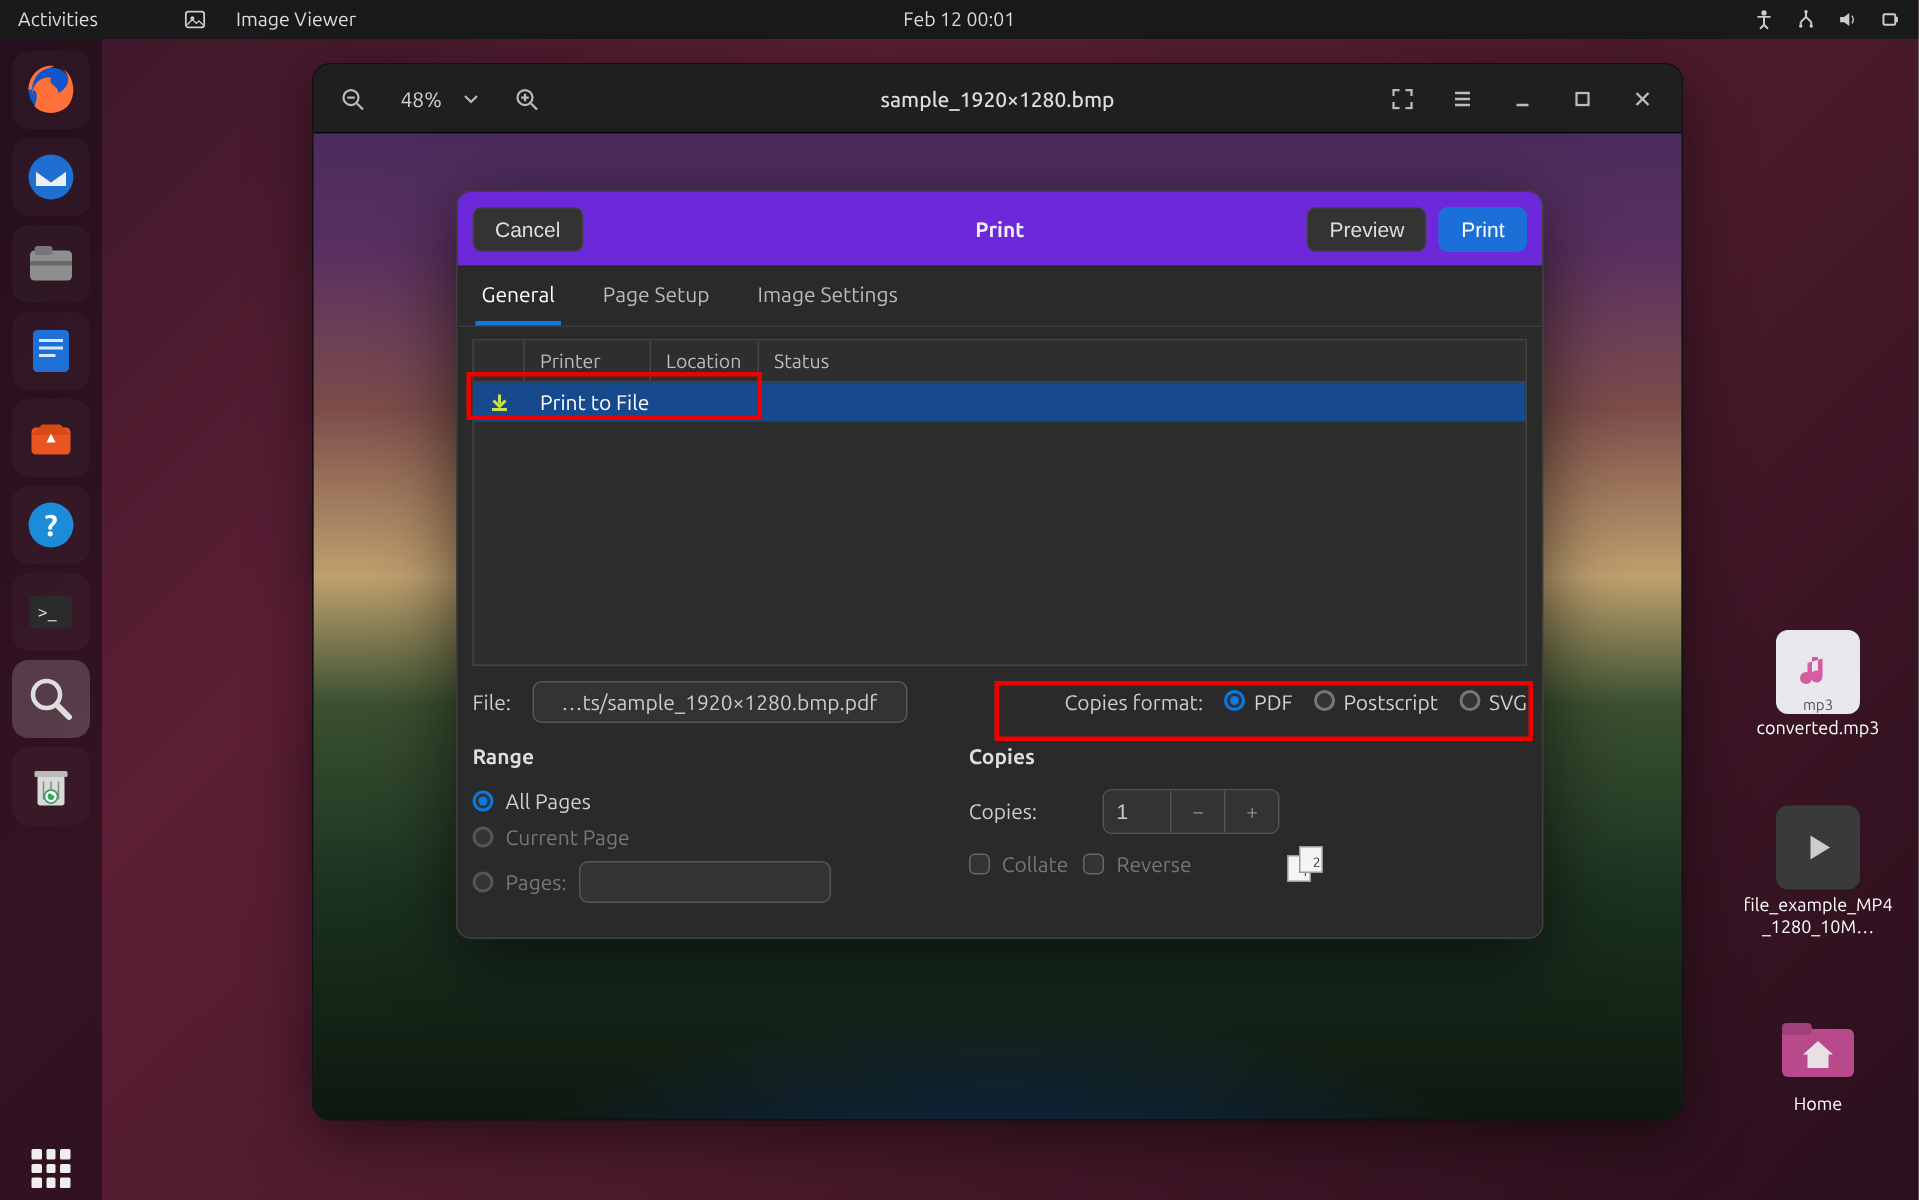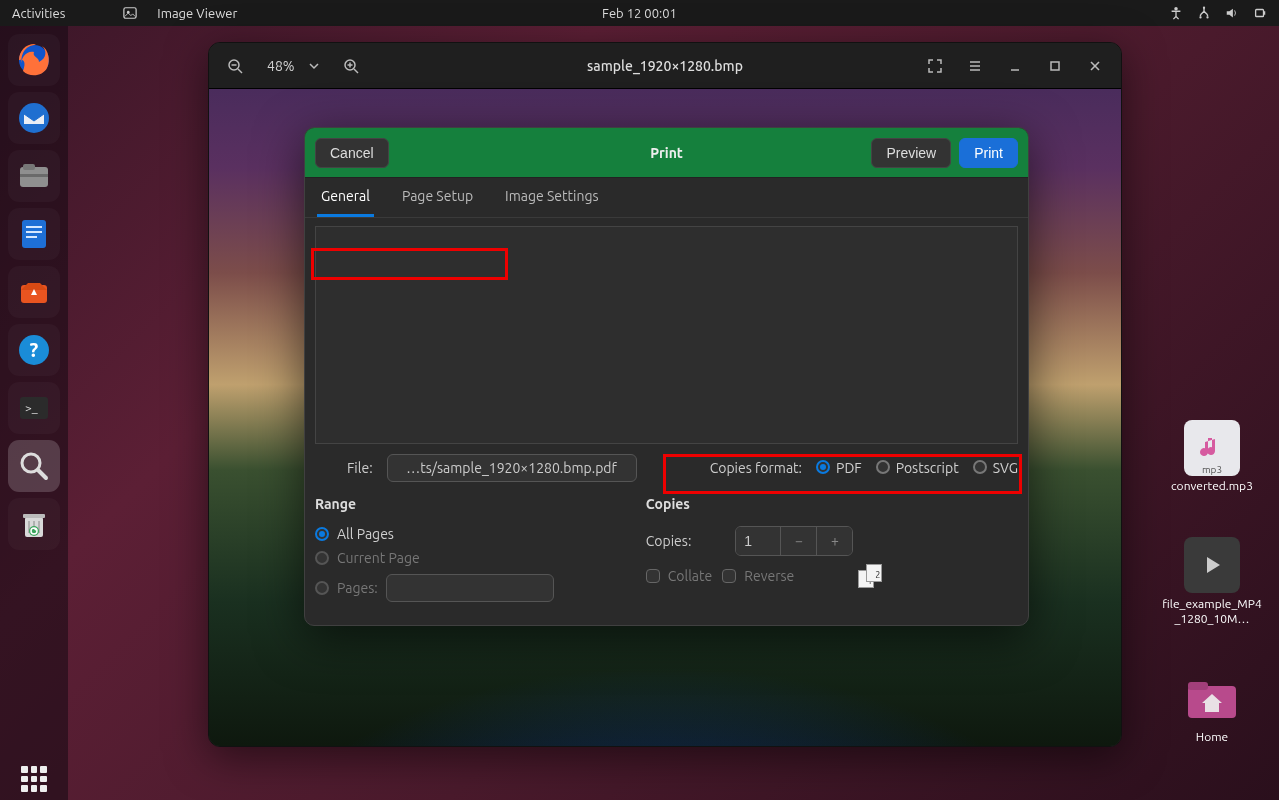--- a/index.html
+++ b/index.html
@@ -89,21 +89,21 @@
 .dialog {
   position: absolute; left: 304px; top: 127px; width: 725px; height: 499px;
   background: #2a2a2a; border-radius: 10px; border: 1px solid #404040;
   box-shadow: 0 12px 48px rgba(0,0,0,0.6);
   display: flex; flex-direction: column;
   overflow: hidden;
 }
 .dialog-header {
   height: 50px; display: flex; align-items: center; justify-content: space-between;
   padding: 0 10px; border-bottom: 1px solid #222;
-  background: #15803d;
+  background: #6d28d9;
   position: relative;
 }
 .dialog-header .title { color: #eee; font-weight: 600; position:absolute; left:0; right:0; text-align:center; pointer-events:none;}
 .btn {
   padding: 6px 14px; border-radius: 6px; border: 1px solid #444;
   background: #333; color: #ddd; cursor: pointer; font-size: 14px;
 }
 .btn.primary { background: #1a6fd8; border-color: #1a6fd8; color: #fff; }
 .hdr-right { display:flex; gap:8px; }
 
@@ -195,21 +195,21 @@
   width: 14px; height: 14px; border-radius: 4px; border: 1px solid #666;
   display: inline-block; background: #333; cursor: pointer;
 }
 .collate-icon {
   width: 28px; height: 24px; position: relative; margin-left: 10px;
 }
 .collate-icon .pg { position: absolute; width: 16px; height: 18px; background: #f4f4f4; border: 1px solid #999; font-size: 9px; color: #333; display:flex;align-items:flex-end;justify-content:flex-end;padding:1px;}
 .collate-icon .pg.b { left: 0; top: 6px; z-index:1;}
 .collate-icon .pg.f { left: 8px; top: 0; z-index:2;}
 
-.file-output-row { display:flex; justify-content:space-between; align-items:center; gap:20px; margin-top:2px;margin-left:32px;}
+.file-output-row { display:flex; justify-content:space-between; align-items:center; gap:20px; margin-top:2px;}
 
 .app svg { width: 40px; height: 40px; }
 </style>
 </head>
 <body>
 
 <div class="topbar">
   <div class="left">
     <span class="item">Activities</span>
     <span class="item" style="display:flex;gap:20px;padding-left:38px;">
@@ -423,20 +423,35 @@
   </div>
 
   <div class="tabs">
     <div class="tab active">General</div>
     <div class="tab">Page Setup</div>
     <div class="tab">Image Settings</div>
   </div>
 
   <div class="dialog-body">
     <div class="printer-table">
+      <div class="pt-header">
+        <div class="pt-col c0"></div>
+        <div class="pt-col c1">Printer</div>
+        <div class="pt-col c2">Location</div>
+        <div class="pt-col c3">Status</div>
+      </div>
+      <div class="pt-row">
+        <div class="cell c0">
+          <svg class="arrow-dn" viewBox="0 0 14 14">
+              <path d="M7 2 v6 M3 6 l4 4 l4 -4" stroke="#cbe24a" stroke-width="2" fill="none"></path>
+              <line x1="2" y1="12" x2="12" y2="12" stroke="#cbe24a" stroke-width="2"></line>
+            </svg>
+        </div>
+        <div class="cell c1">Print to File</div>
+      </div>
     </div>
 
     <div class="file-output-row">
       <div class="file-row">
         <span class="label">File:</span>
         <div class="filebtn">…ts/sample_1920×1280.bmp.pdf</div>
       </div>
       <div class="output-format">
         <span class="label">Copies format:</span>
         <label class="radio-lbl">

